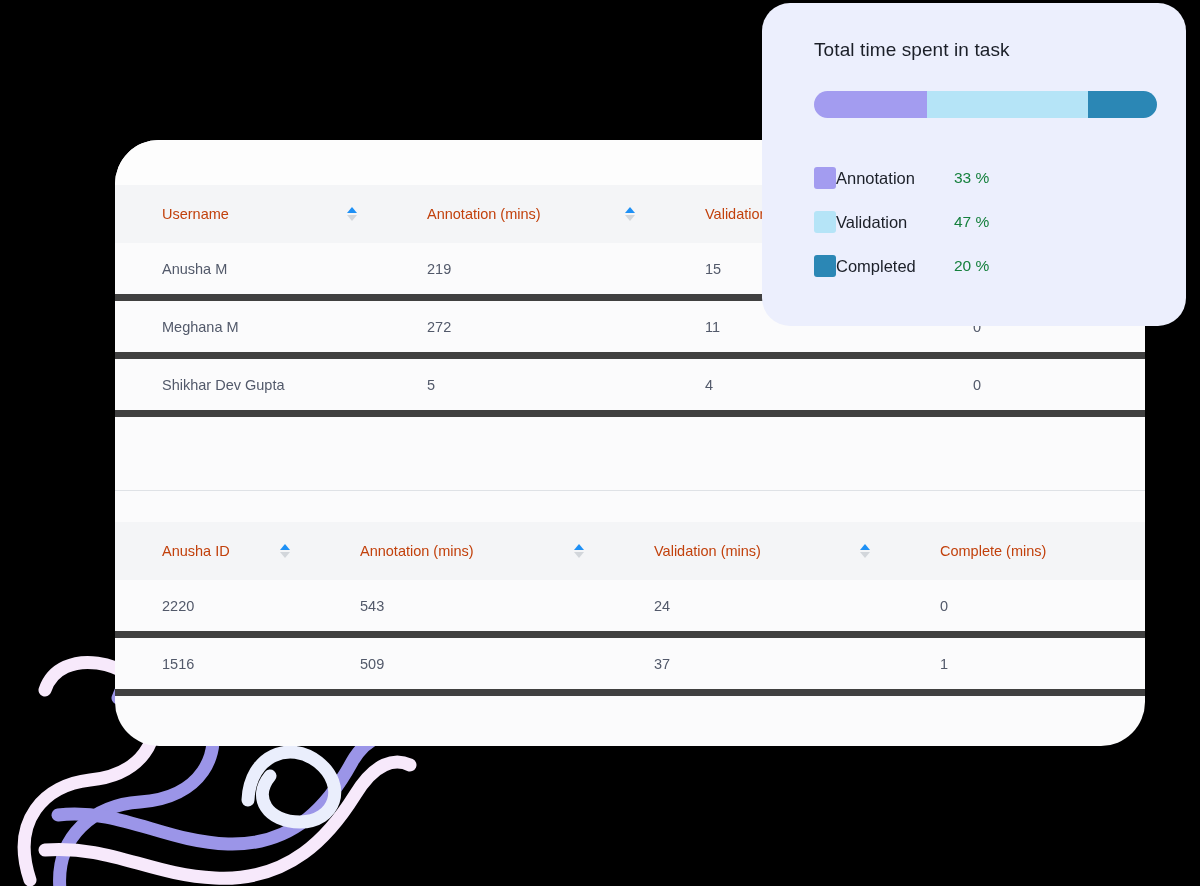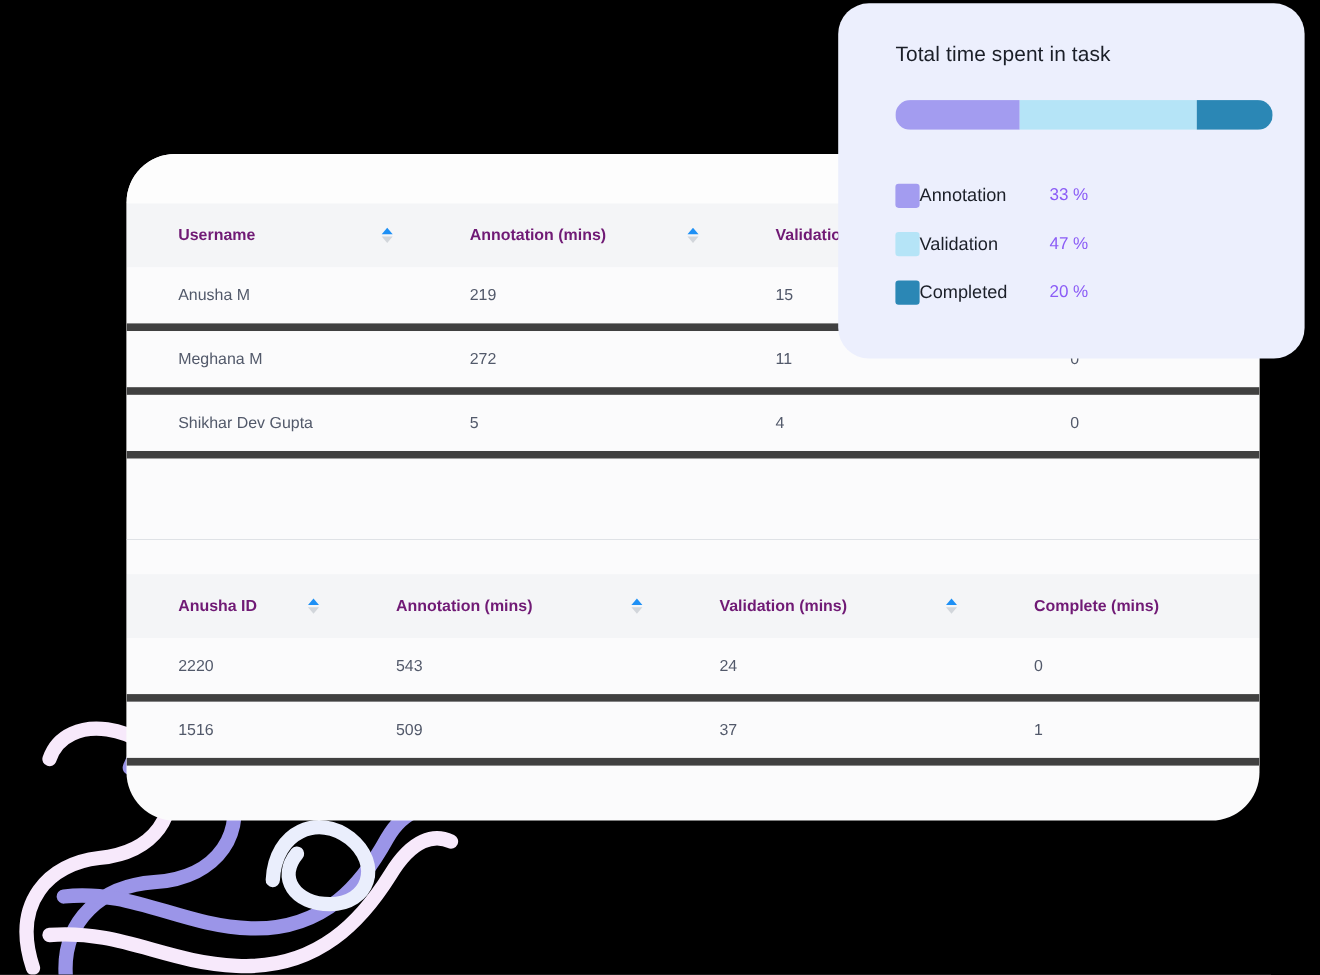--- a/index.html
+++ b/index.html
@@ -64,21 +64,21 @@
     border-bottom: 7px solid #404040;
   }
   .row:first-of-type { border-top: 1px solid #eceef0; }
 
   .th, .td {
     font-size: 14.5px;
     color: #4a5260;
     display: flex;
     align-items: center;
   }
-  .th { font-weight: 700; color: #701a75; text-align: right; }
+  .th { font-weight: 400; color: #c2410c; text-align: right; }
   .td { color: #52596a; }
 
   .sorter {
     display: inline-flex;
     flex-direction: column;
     align-items: center;
     justify-content: center;
     width: 12px;
     margin-left: auto;
     margin-right: 22px;
@@ -161,21 +161,21 @@
     border-radius: 3px;
     flex: 0 0 auto;
   }
   .legend-label {
     font-size: 16.5px;
     color: #1b1f28;
     width: 118px;
   }
   .legend-value {
     font-size: 15.5px;
-    color: #8b5cf6;
+    color: #15803d;
   }
 </style>
 </head>
 <body>
 
 <div id="stage">
 
   <svg class="decor" viewBox="0 0 430 300">
     <path d="M30 290 C10 230 45 195 90 190 C140 185 165 150 150 110 C135 70 60 55 45 100" fill="none" stroke="#f7e9fb" stroke-width="13" stroke-linecap="round"></path>
     <path d="M60 300 C55 245 95 215 140 212 C200 208 225 165 208 120 C193 80 130 68 118 108" fill="none" stroke="#9b95e8" stroke-width="13" stroke-linecap="round"></path>

